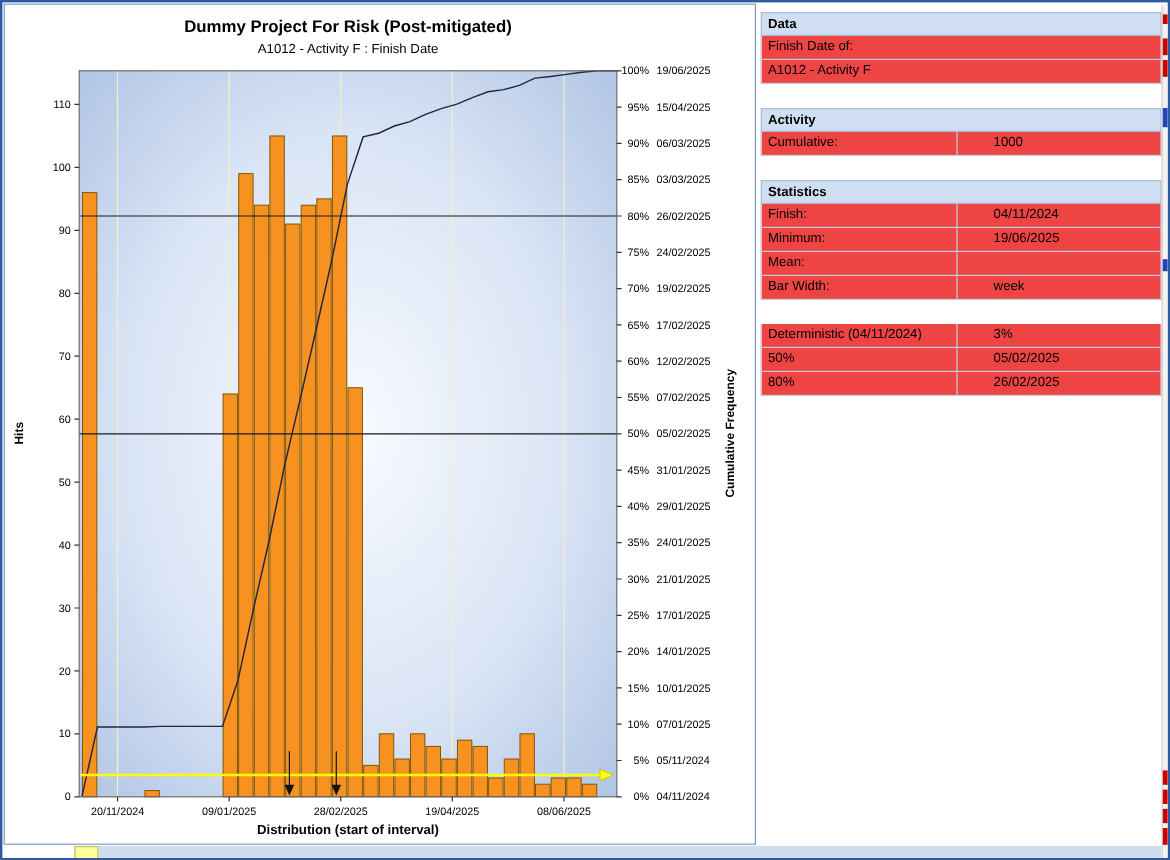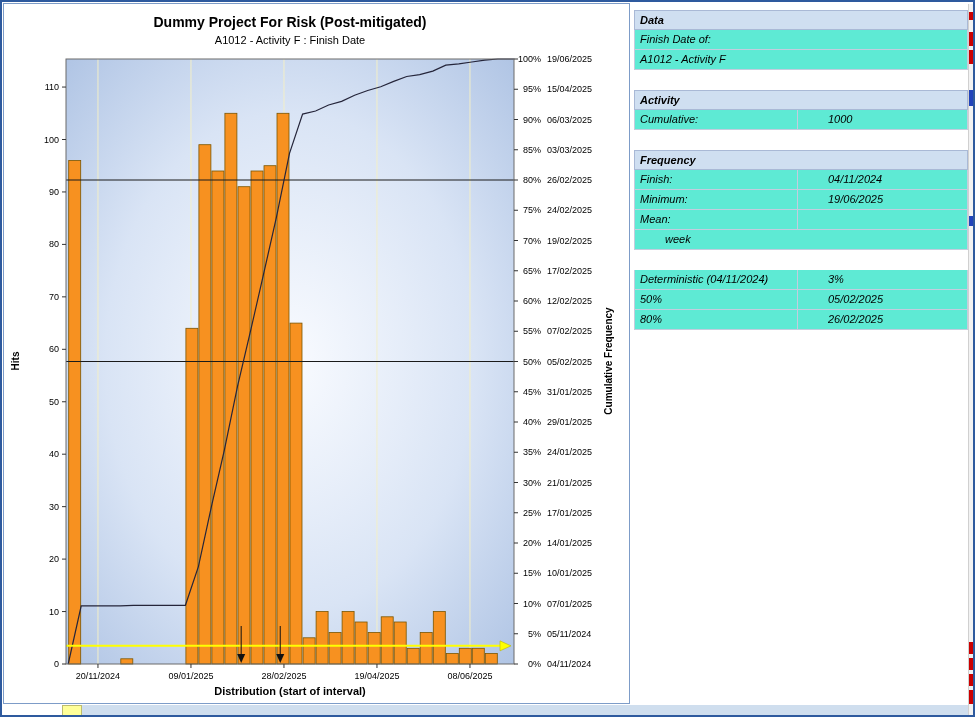--- a/index.html
+++ b/index.html
@@ -4,24 +4,24 @@
 <style>
   * { margin:0; padding:0; box-sizing:border-box; }
   html,body { width:975px; height:717px; background:#e8e8e8; font-family:"Liberation Sans",sans-serif; }
   .window { position:absolute; left:0; top:0; width:975px; height:717px; background:#ffffff; border:2px solid #2e5a9e; overflow:hidden; }
   .chart-panel { position:absolute; left:1px; top:1px; width:627px; height:701px; background:#ffffff; border:1px solid #7d9cc8; }
   svg { display:block; font-family:"Liberation Sans",sans-serif; }
   .chart-title { font-size:14px; font-weight:bold; text-anchor:middle; fill:#000; }
   .chart-subtitle { font-size:11px; text-anchor:middle; fill:#000; }
   .axis-title { font-size:10px; font-weight:bold; text-anchor:middle; fill:#000; }
   .xlabel { font-size:11px; }
-  .info-panel { position:absolute; left:632px; top:8px; width:334px; height:692px; background:#ffffff;font-style:italic; }
+  .info-panel { position:absolute; left:632px; top:8px; width:334px; height:692px; background:#ffffff; }
   .panel-section { margin-bottom:20px; }
   .section-header { height:20px; background:#cfdff1; border:1px solid #a9b9d6; font-weight:bold; font-size:11px; padding:3px 5px; color:#000; }
-  .section-row { display:flex; height:20px; border:1px solid #c3cdde; border-top:none; background:#5eead4; font-size:11px; }
+  .section-row { display:flex; height:20px; border:1px solid #c3cdde; border-top:none; background:#ef4444; font-size:11px; }
   .row-label { padding:3px 5px; width:163px; border-right:1px solid #c3cdde; overflow:hidden; white-space:nowrap; }
   .row-label.full { width:100%; border-right:none; }
   .row-value { flex:1; padding:3px 5px; overflow:hidden; white-space:nowrap;margin-left:25px; }
   .vscroll { position:absolute; left:966px; top:2px; width:7px; height:711px; background:#f2f2f2; border-left:1px solid #d0d0d0; }
   .scroll-marker { position:absolute; left:0; width:7px; }
   .bottom-bar { position:absolute; left:2px; top:703px; width:964px; height:12px; background:#cfdeee; }
   .bottom-white { position:absolute; left:0; top:0; width:58px; height:12px; background:#ffffff; }
   .bottom-tab { position:absolute; left:58px; top:0; width:20px; height:12px; background:#ffff99; border:1px solid #bdbd6f; }
 </style>
 </head>
@@ -199,33 +199,34 @@
           </div>
         </div>
         <div class="panel-section">
           <div class="section-header">Activity</div>
           <div class="section-row">
             <div class="row-label">Cumulative:</div>
             <div class="row-value">1000</div>
           </div>
         </div>
         <div class="panel-section">
-          <div class="section-header">Frequency</div>
+          <div class="section-header">Statistics</div>
           <div class="section-row">
             <div class="row-label">Finish:</div>
             <div class="row-value">04/11/2024</div>
           </div>
           <div class="section-row">
             <div class="row-label">Minimum:</div>
             <div class="row-value">19/06/2025</div>
           </div>
           <div class="section-row">
             <div class="row-label">Mean:</div>
           </div>
           <div class="section-row">
+            <div class="row-label">Bar Width:</div>
             <div class="row-value">week</div>
           </div>
         </div>
         <div class="panel-section">
           <div class="section-row">
             <div class="row-label">Deterministic (04/11/2024)</div>
             <div class="row-value">3%</div>
           </div>
           <div class="section-row">
             <div class="row-label">50%</div>

